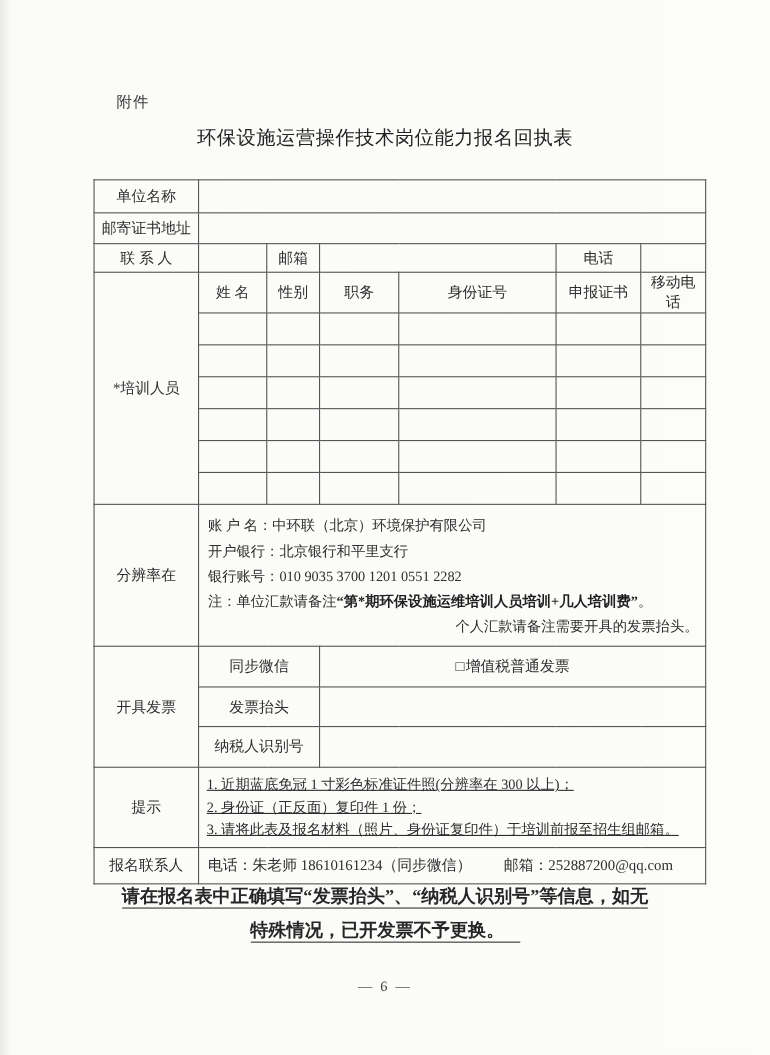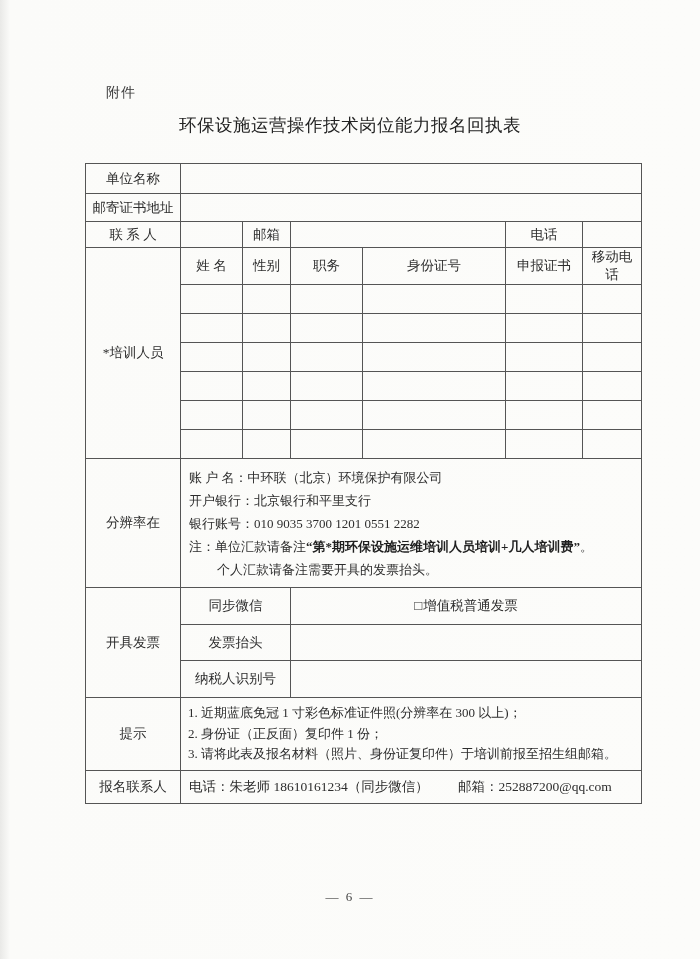--- a/index.html
+++ b/index.html
@@ -45,25 +45,25 @@
   .r-phead td{height:27px;}
   .r-blank td{height:28px;}
   .r-remit td{height:120px;}
   .r-inv1 td{height:36px;}
   .r-inv2 td{height:35px;}
   .r-inv3 td{height:36px;}
   .r-tips td{height:66px;}
   .r-reg td{height:32px;}
   .remit-cell{padding:4px 6px 4px 8px !important;font-size:13px;margin-top:20px;}
   .remit-cell div{line-height:23px;white-space:nowrap;}
-  .remit-cell .indent{padding-left:28px;}
+  .remit-cell .indent{padding-left:28px;text-align:right;}
   .remit-cell b{font-weight:bold;color:#1f1f1f;}
   .ctr{text-align:center;}
   .tips-cell{padding:3px 4px 3px 7px !important;font-size:13px;}
-  .tips-cell div{line-height:20.5px;white-space:nowrap;}
+  .tips-cell div{line-height:20.5px;white-space:nowrap;text-decoration:underline;}
   .reg-cell{padding-left:8px !important;font-size:13.5px;white-space:nowrap;}
   .reg-email{margin-left:26px;}
   .chk{margin-right:1px;}
   .footer-note{
     position:absolute;left:0;top:799px;width:700px;
     text-align:center;font-size:16.5px;font-weight:bold;color:#262626;
   }
   .footer-note > div{line-height:31px;}
   .footer-note .ul{
     border-bottom:1.5px solid #333;
@@ -211,16 +211,20 @@
     <tr class="r-reg">
       <td class="lbl">报名联系人</td>
       <td colspan="6" class="reg-cell">
         <span>电话：朱老师 18610161234（同步微信）</span>
         <span class="reg-email">邮箱：252887200@qq.com</span>
       </td>
     </tr>
   </tbody>
     </table>
 
+  <div class="footer-note">
+    <div><span class="ul">请在报名表中正确填写“发票抬头”、“纳税人识别号”等信息，如无</span></div>
+    <div><span class="ul ul2">特殊情况，已开发票不予更换。</span></div>
+  </div>
 
   <div class="page-number">— 6 —</div>
 
 </div>
 
 </body></html>

